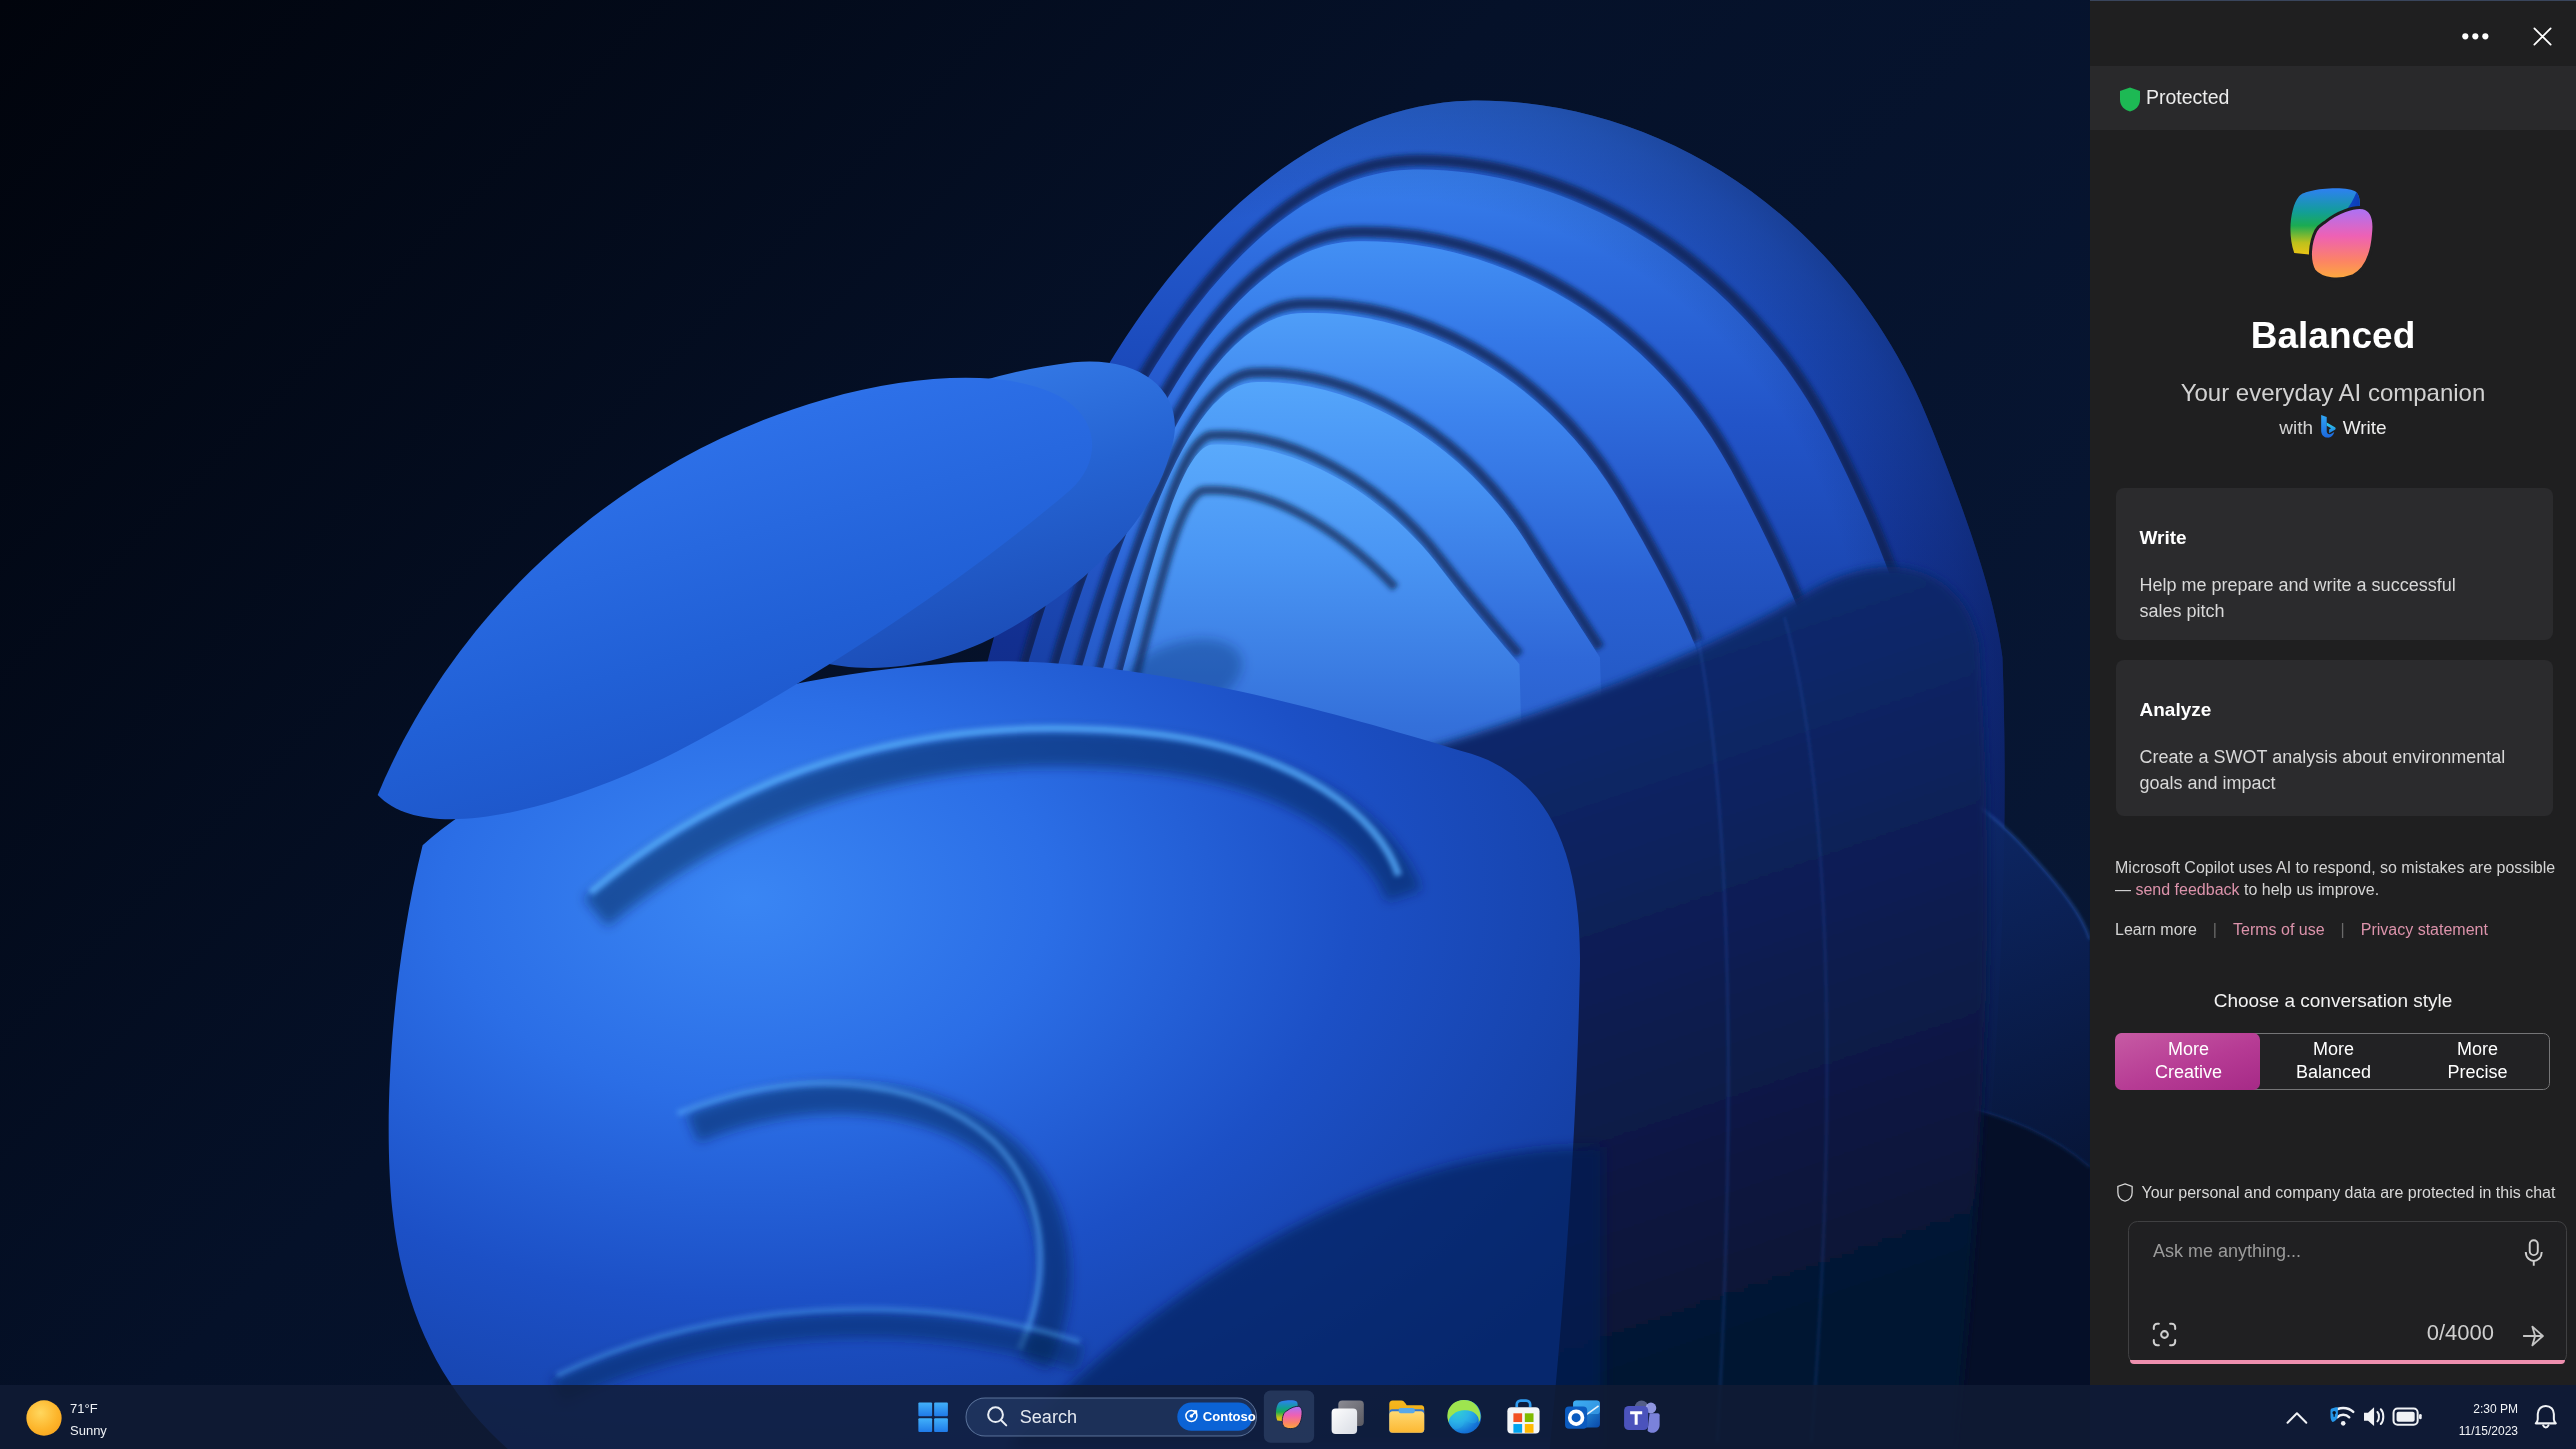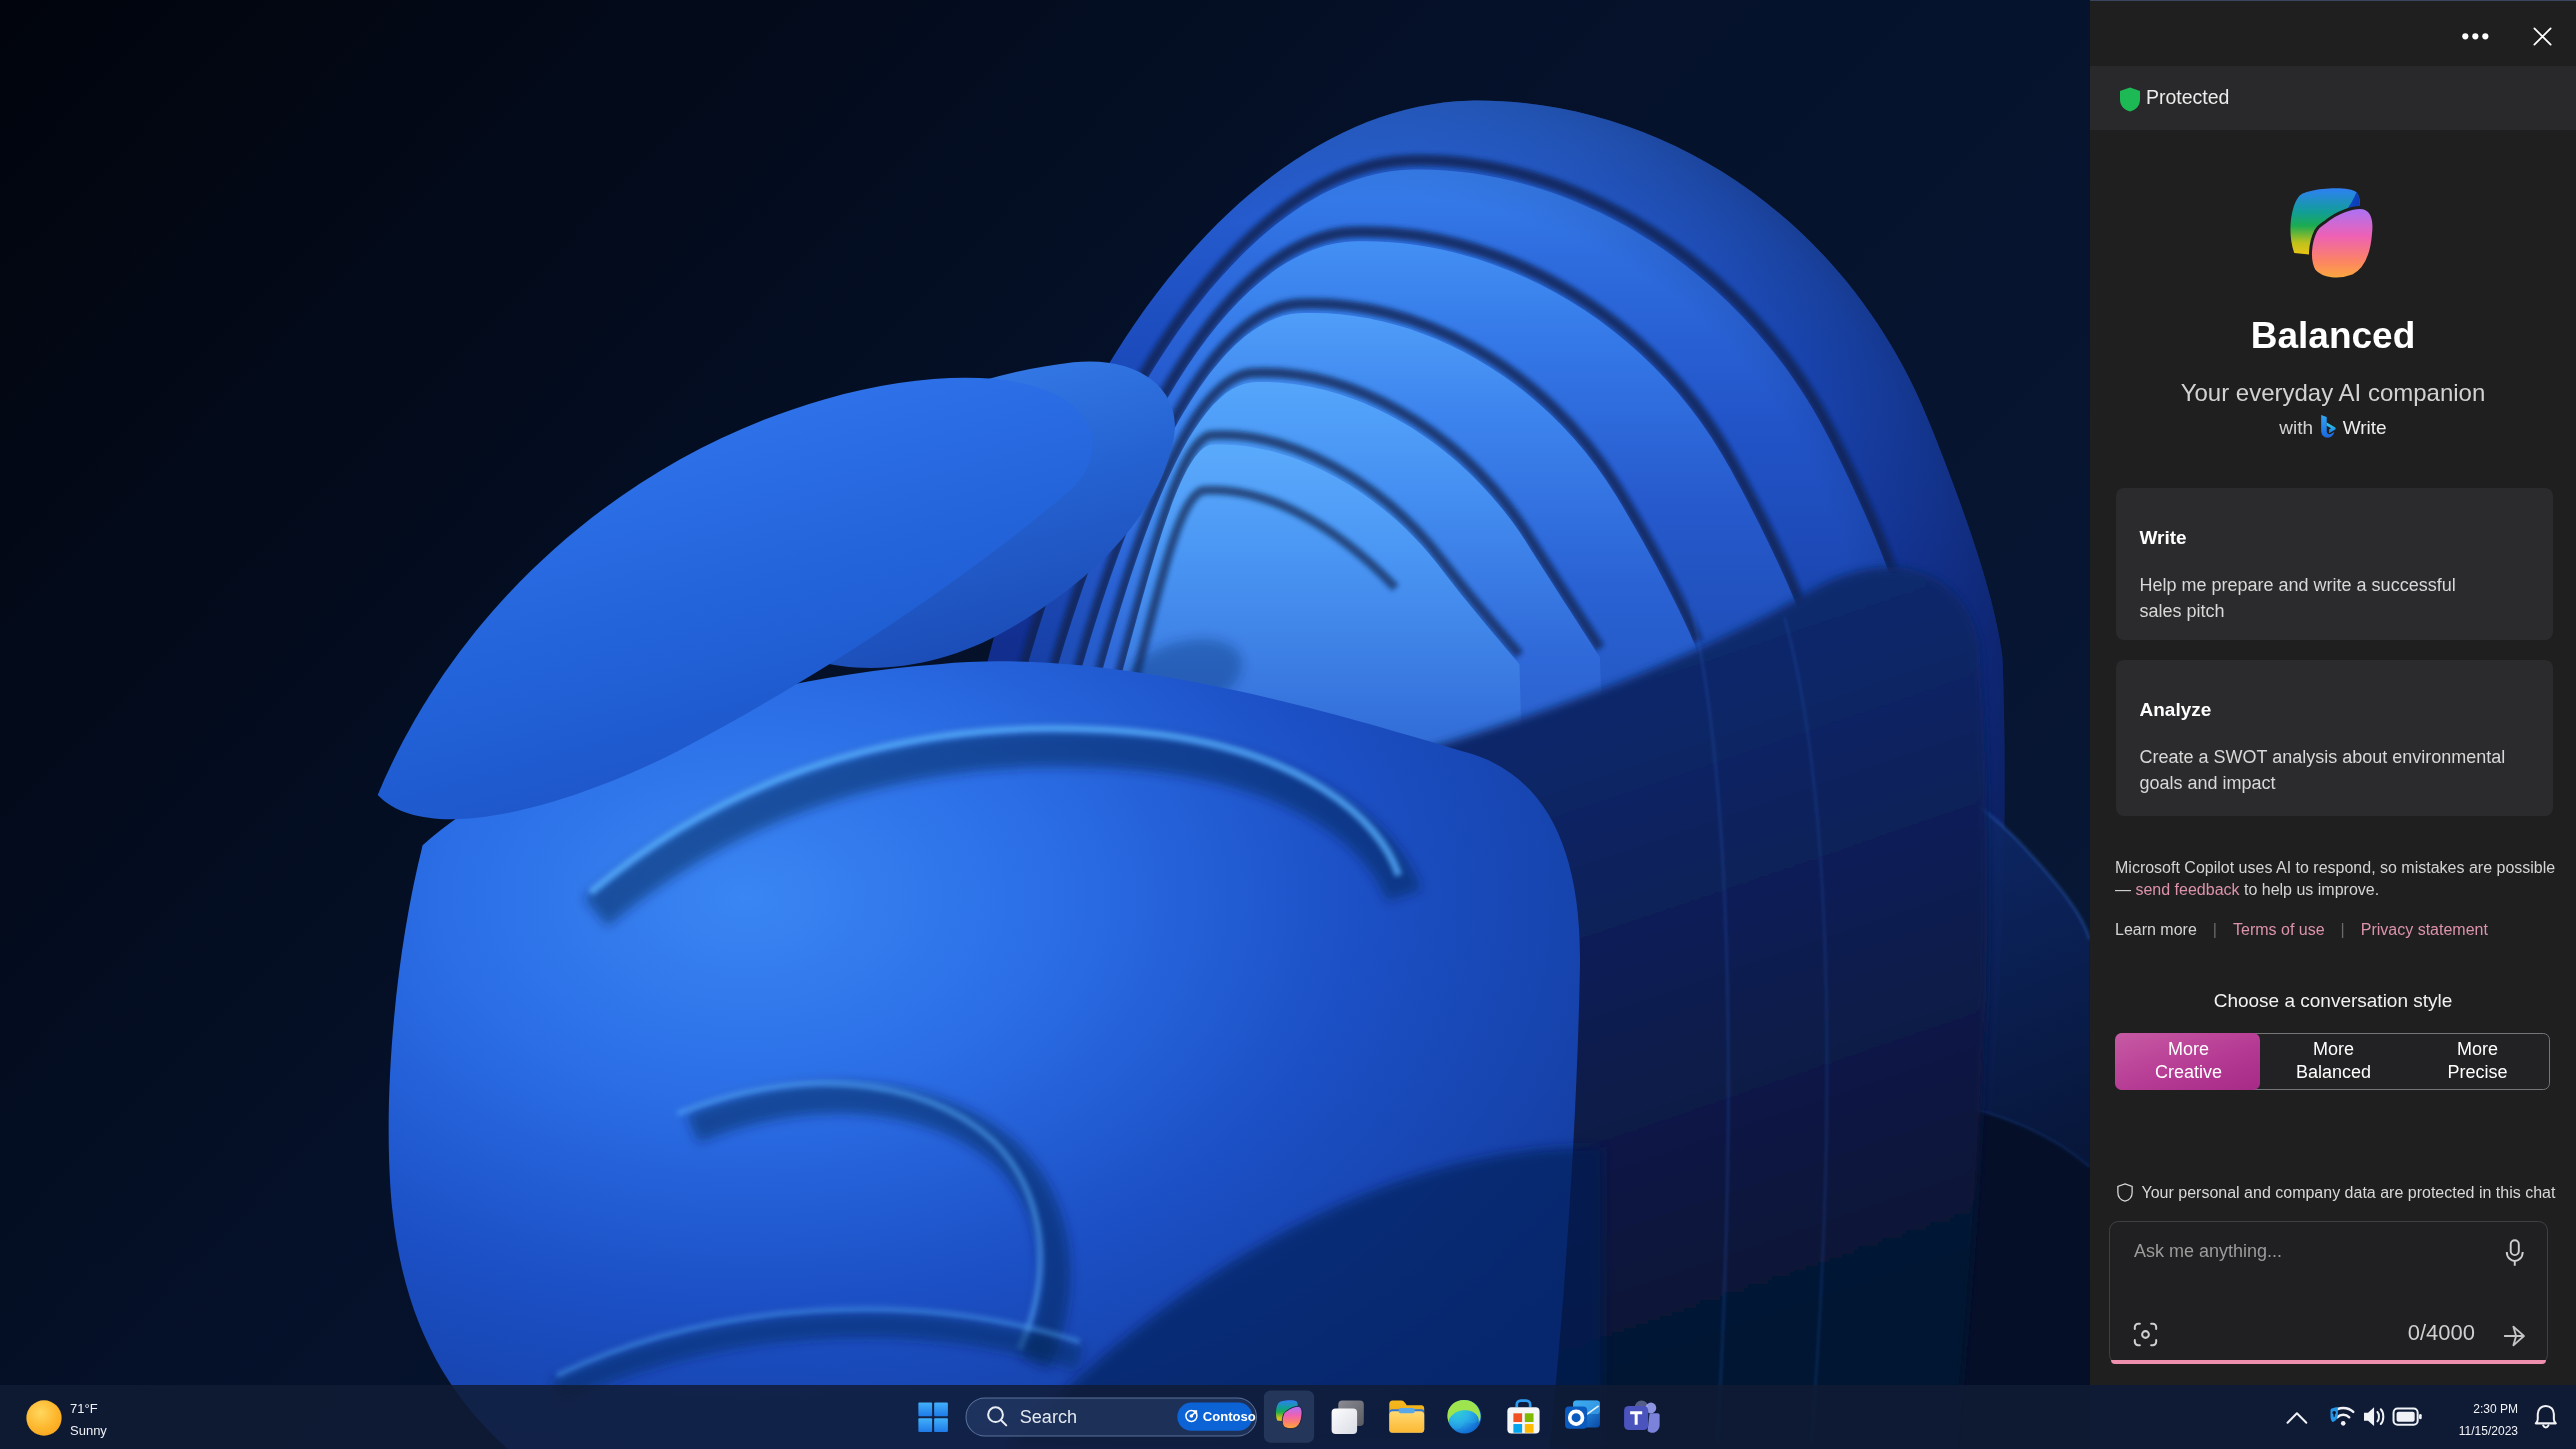--- a/index.html
+++ b/index.html
@@ -24,21 +24,21 @@
   #disc{position:absolute;left:25px;top:856px;width:463px;font-size:16px;line-height:22px;color:#d4d4d4;}
   #disc a{color:#dc93ab;text-decoration:none;}
   #links{position:absolute;left:25px;top:920px;width:463px;font-size:16px;color:#d4d4d4;}
   #links .pk{color:#dc93ab;}
   #links .sep{color:#6a6a6a;padding:0 16px;}
   #choose{position:absolute;left:0;top:989px;width:486px;text-align:center;font-size:19px;color:#f2f2f2;}
   #seg{position:absolute;left:25.5px;top:1032px;width:434px;height:57px;border:1.3px solid #757577;border-radius:6.7px;box-sizing:border-box;background:#222224;}
   #seg .opt{position:absolute;top:0;height:54px;display:flex;align-items:center;justify-content:center;text-align:center;font-size:18px;line-height:23px;color:#fff;}
   #segpink{position:absolute;left:-1.3px;top:-1.3px;width:145px;height:57px;border-radius:6.7px;background:linear-gradient(160deg,#c75ba4 0%,#b63b94 55%,#a62a87 100%);}
   #dataprot{position:absolute;left:25.5px;top:1181px;width:470px;font-size:16px;color:#d8d8d8;white-space:nowrap;}
-  #inbox{position:absolute;left:19px;top:1220px;width:439px;height:143px;border:1.3px solid #404042;border-radius:9.4px;box-sizing:border-box;background:#202022;}
+  #inbox{position:absolute;left:38px;top:1220px;width:439px;height:143px;border:1.3px solid #404042;border-radius:9.4px;box-sizing:border-box;background:#202022;}
   #inbox .ph{position:absolute;left:24px;top:19px;font-size:18px;color:#9b9b9b;}
   #inbox .cnt{position:absolute;right:72px;bottom:17.4px;font-size:22px;color:#cfcfcf;}
   #pinkline{position:absolute;left:1.3px;bottom:-1.3px;width:435px;height:4px;background:#ee8fae;border-radius:0 0 8px 8px;}
   
   #bar{position:absolute;left:0;top:1385px;width:2576px;height:64px;background:rgba(17,27,52,0.84);}
   #wx{position:absolute;left:25px;top:1399px;}
   #wxt{position:absolute;left:70px;top:1398px;font-size:13px;color:#eef1f5;line-height:21.5px;}
   #clock{position:absolute;left:2415px;top:1398px;width:103px;text-align:right;font-size:12px;color:#f2f4f7;line-height:22px;}
 </style>
 </head>

